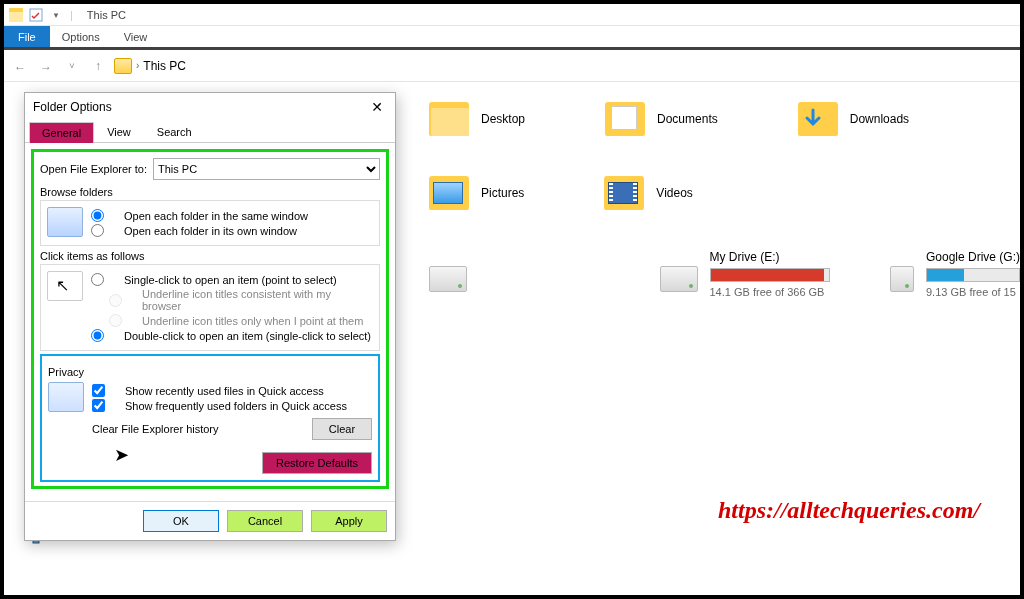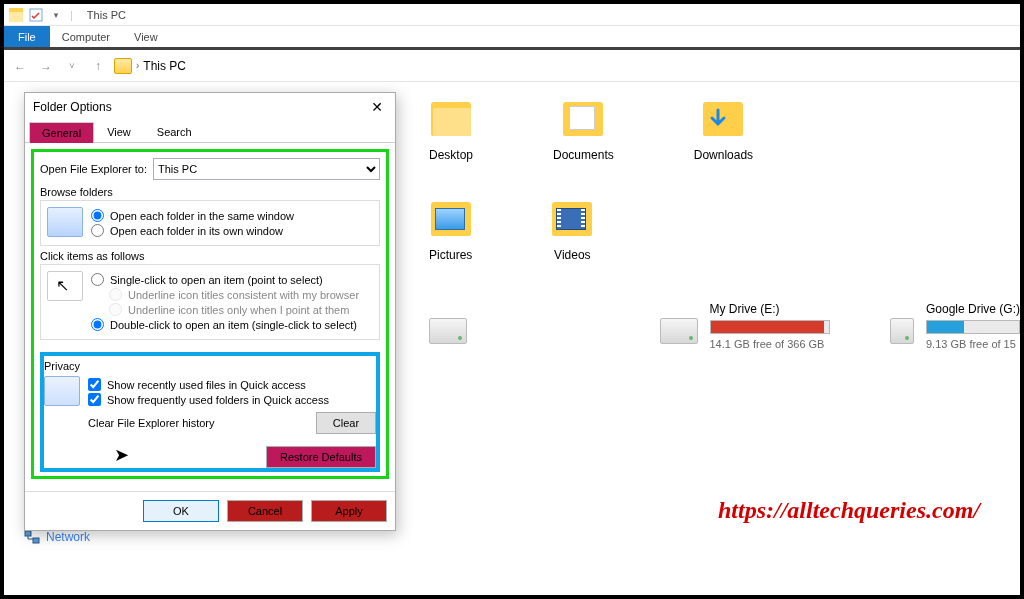--- a/index.html
+++ b/index.html
@@ -19,21 +19,21 @@
 
 .navbar { height: 32px; display: flex; align-items: center; padding: 0 6px; gap: 6px; border-bottom: 1px solid #e5e5e5; }
 .navbtn { width: 20px; height: 20px; display: flex; align-items: center; justify-content: center; color: #888; font-size: 12px; }
 .addrbox { flex: 0 0 auto; display: flex; align-items: center; gap: 4px; font-size: 12px; }
 .addrbox .folder-icon { width: 18px; height: 16px; background: linear-gradient(#ffe9a6,#ffd24d); border: 1px solid #d9a400; border-radius: 2px; position: relative; }
 .addrbox .chev { color: #666; font-size: 10px; }
 
 
 .content { position: relative; height: calc(100% - 78px); padding: 20px 0 0 425px; }
 .folders-row { display: flex; gap: 80px; margin-bottom: 40px; }
-.folder-item { display: flex; align-items: center; gap: 12px; font-size: 12px; flex-direction: column; }
+.folder-item { display: flex; align-items: center; gap: 12px; font-size: 12px; }
 .folder-icon-lg { width: 40px; height: 34px; position: relative; }
 .folder-icon-lg .back { position: absolute; inset: 0; background: #ffcf4a; border-radius: 3px 3px 2px 2px; }
 .folder-icon-lg .front { position: absolute; left: 2px; top: 6px; right: 0; bottom: 0; background: #ffe08a; border-radius: 2px; }
 .folder-icon-lg .doc { position: absolute; left: 6px; top: 4px; width: 26px; height: 24px; background: #fff; border: 1px solid #ccc; }
 .folder-icon-lg .arrow { position: absolute; left: 4px; top: 6px; width: 22px; height: 22px; }
 .folder-icon-lg .pic { position: absolute; left: 4px; top: 6px; width: 30px; height: 22px; background: linear-gradient(#9fd3ff,#3a9be8); border: 1px solid #2a6fa8; }
 .folder-icon-lg .film { position: absolute; left: 4px; top: 6px; width: 30px; height: 22px; background: #3a6fb7; border: 1px solid #234a7d; }
 .folder-icon-lg .film::before, .folder-icon-lg .film::after { content:""; position:absolute; top:0; bottom:0; width:4px; background: repeating-linear-gradient(#fff 0 2px, #3a6fb7 2px 4px); }
 .folder-icon-lg .film::before { left: 0; }
 .folder-icon-lg .film::after { right: 0; }
@@ -65,32 +65,32 @@
 .dlg-body { padding: 6px; }
 .green-box { border: 3px solid #17d417; padding: 6px 6px 4px 6px; }
 .row-open { display: flex; align-items: center; gap: 6px; margin-bottom: 6px; }
 .row-open select { flex: 1; height: 22px; font-size: 11px; border: 1px solid #abadb3; background: #fff; }
 .group-label { font-size: 11px; margin: 4px 0 2px 0; }
 .group-box { border: 1px solid #dcdcdc; padding: 6px 6px 6px 6px; display: flex; gap: 8px; }
 .group-icon { width: 36px; height: 30px; background: linear-gradient(#e6f0ff,#b8d4ff); border: 1px solid #8fb3e0; border-radius: 2px; flex-shrink: 0; }
 .group-icon.click { background:#fff; border:1px solid #ccc; position:relative; }
 .group-icon.click::after { content:"↖"; position:absolute; left:8px; top:4px; font-size:16px; }
 .group-icon.privacy { background: linear-gradient(#eaf2ff,#cde0ff); }
-.radio-row, .check-row { display: flex; align-items: center; gap: 6px; margin: 2px 0; }
+.radio-row, .check-row { display: flex; align-items: center; gap: 20px; margin: 2px 0; }
 .radio-row input, .check-row input { margin: 0; }
 .radio-row.indent { margin-left: 18px; color: #888; }
 .radio-row.indent input { opacity: .5; }
-.red-box { border: 4px solid #0ea5e9; margin-top: 12px; }
+.red-box { border: 2px solid #0ea5e9; margin-top: 3px; padding: 6px; }
 .clear-row { display: flex; align-items: center; justify-content: space-between; margin-top: 6px; }
 .clear-row button { width: 60px; height: 22px; font-size: 11px; border: 1px solid #adadad; background: #e1e1e1; }
 .restore-row { display: flex; justify-content: flex-end; margin-top: 10px; }
 .restore-row button { width: 110px; height: 22px; font-size: 11px; border: 1px solid #adadad; background: #be185d; }
 .cursor { position: absolute; left: 110px; top: 440px; font-size: 18px; color: #000; z-index: 20; pointer-events:none; }
 .dlg-buttons { display: flex; justify-content: flex-end; gap: 8px; padding: 8px; border-top: 1px solid #dcdcdc; margin-top: 6px; }
-.dlg-buttons button { width: 76px; height: 22px; font-size: 11px; border: 1px solid #adadad; background: #b91c1c; }
+.dlg-buttons button { width: 76px; height: 22px; font-size: 11px; border: 1px solid #adadad; background: #bef264; }
 .dlg-buttons button.ok { border: 1px solid #0078d7; background: #e5f1fb; }
 
 svg { display: block; }
 </style>
 </head>
 <body>
 
 <div class="titlebar">
   <div class="qat">
     <span class="icon-small">
@@ -106,21 +106,21 @@
         </svg>
     </span>
     <span class="icon-small" style="color:#666;font-size:9px;">▾</span>
   </div>
   <span style="color:#ccc;margin:0 6px;">|</span>
   <span class="title">This PC</span>
 </div>
 
 <div class="ribbon">
   <div class="file-tab">File</div>
-  <div class="tab">Computer</div>
+  <div class="tab">Options</div>
   <div class="tab">View</div>
 </div>
 
 <div class="navbar">
   <div class="navbtn">←</div>
   <div class="navbtn">→</div>
   <div class="navbtn" style="font-size:9px;">˅</div>
   <div class="navbtn">↑</div>
   <div class="addrbox">
     <span class="folder-icon"></span>

